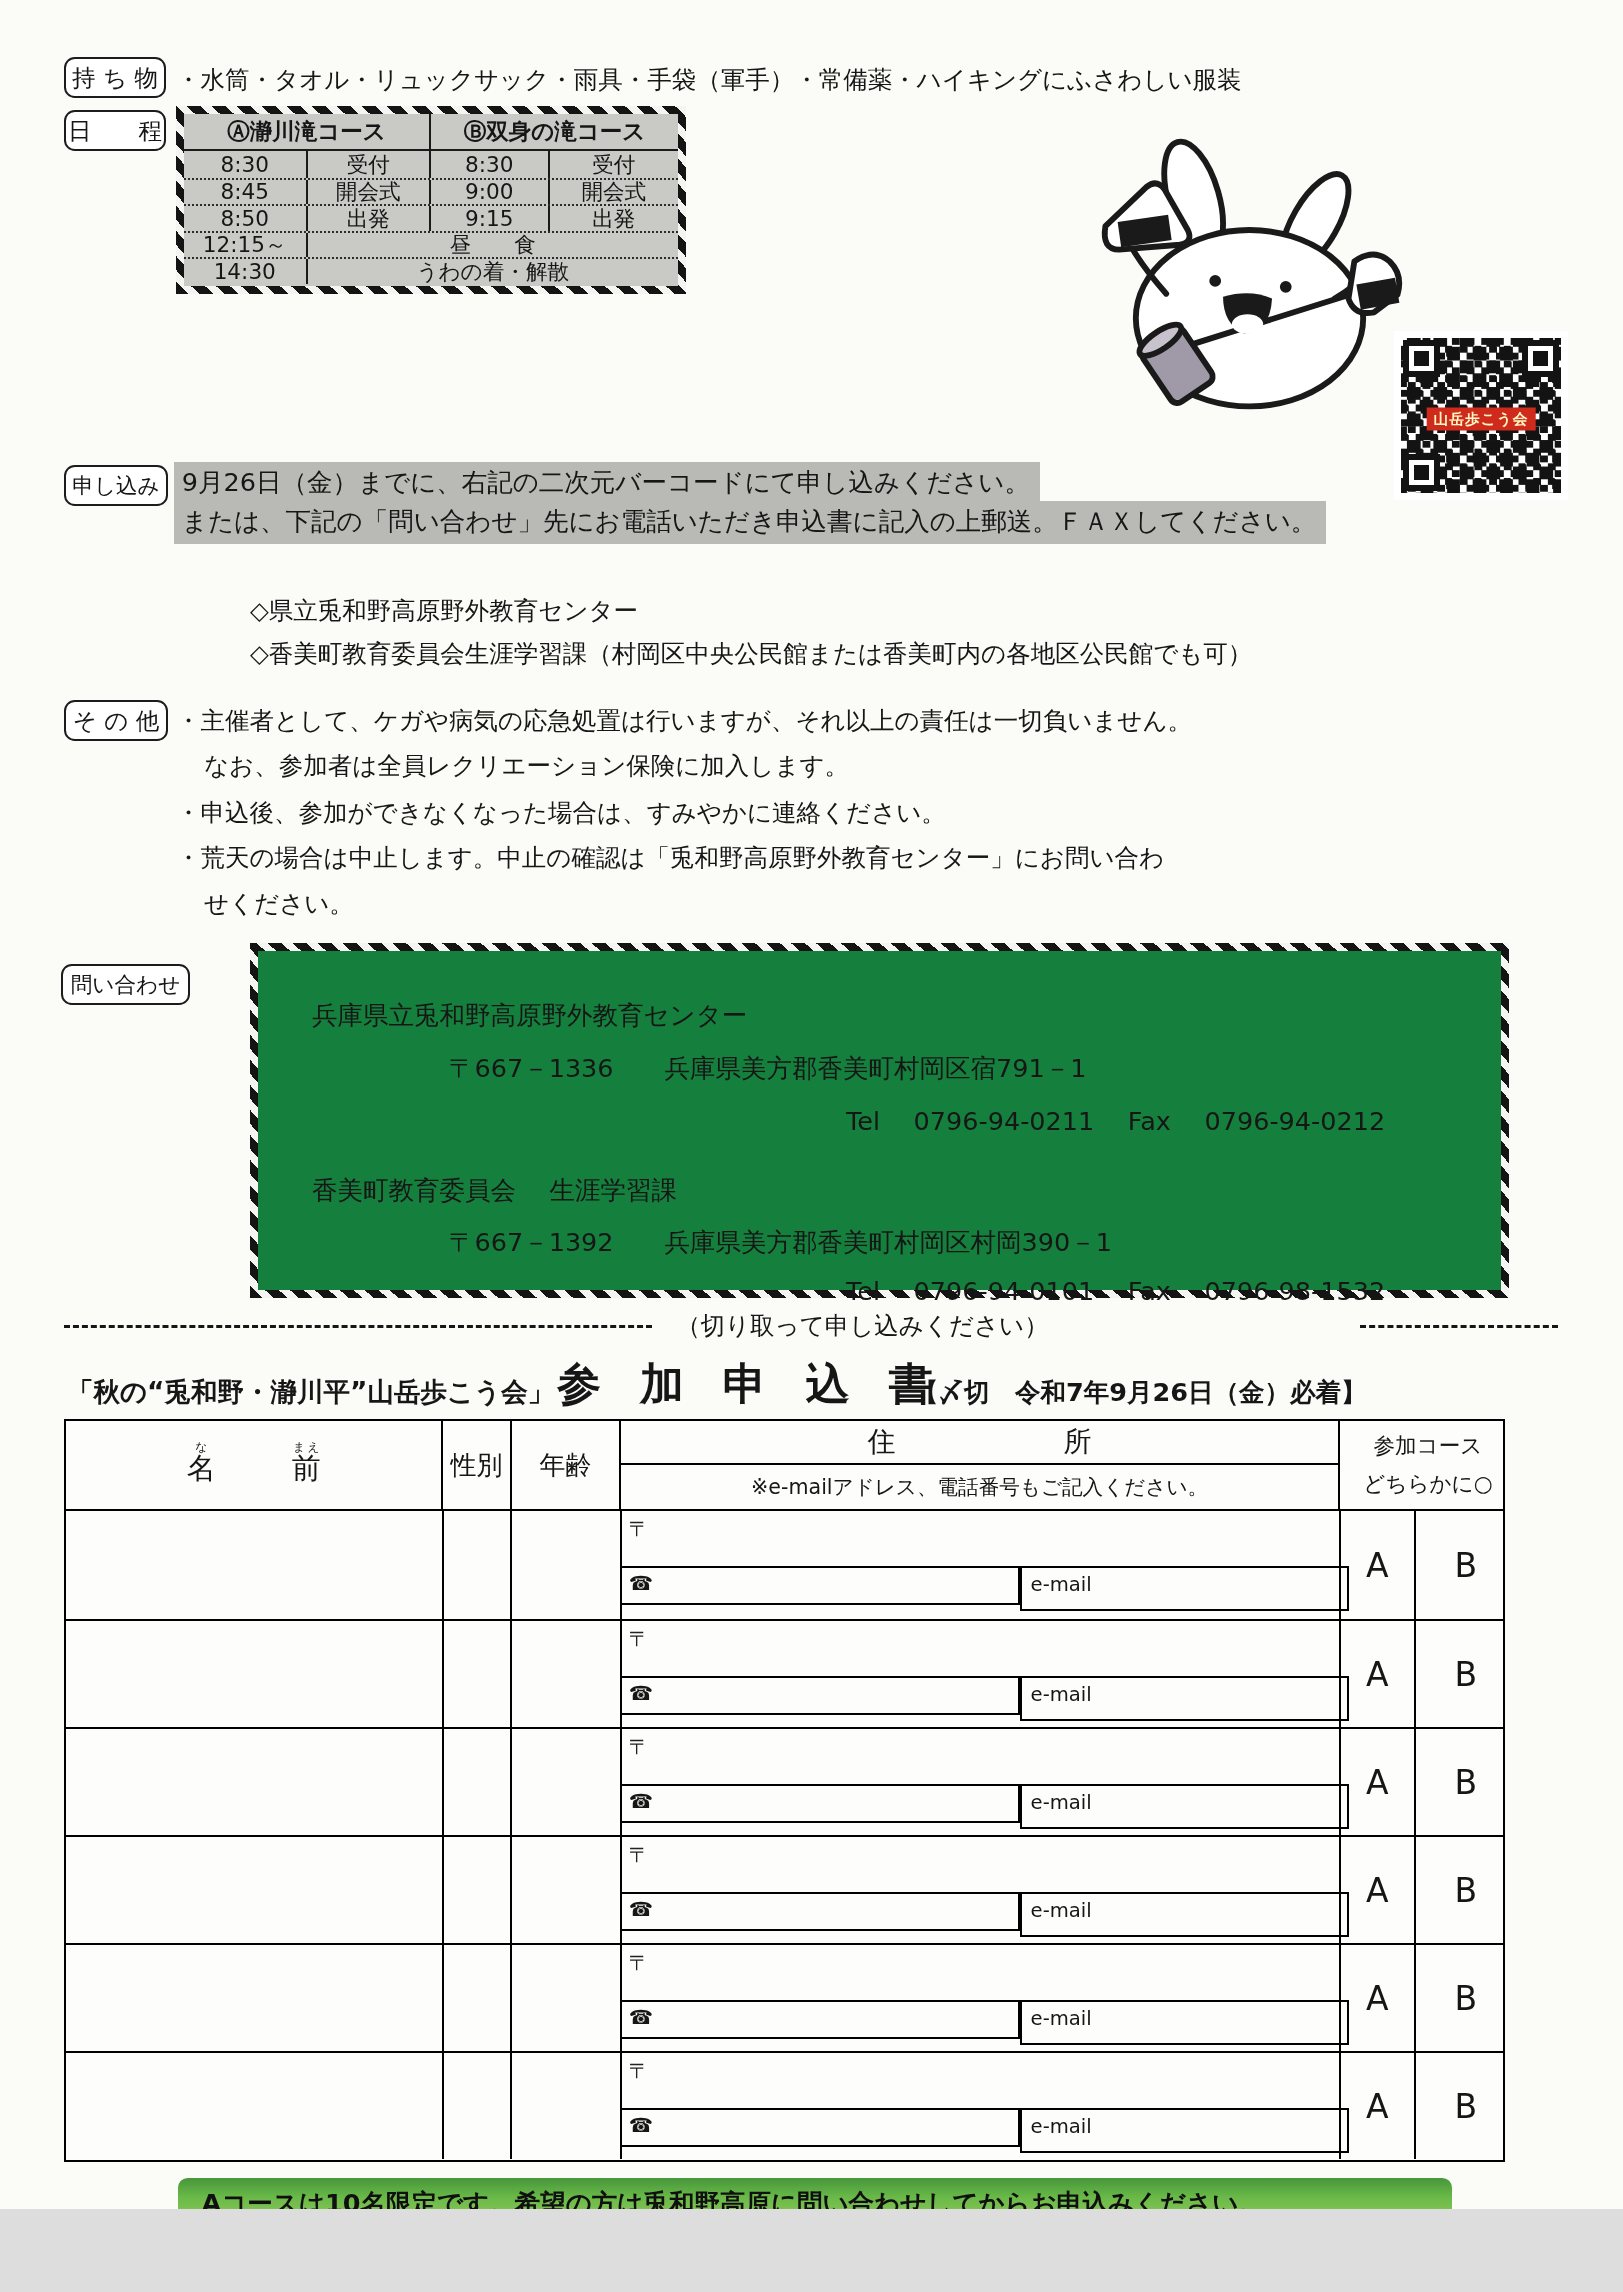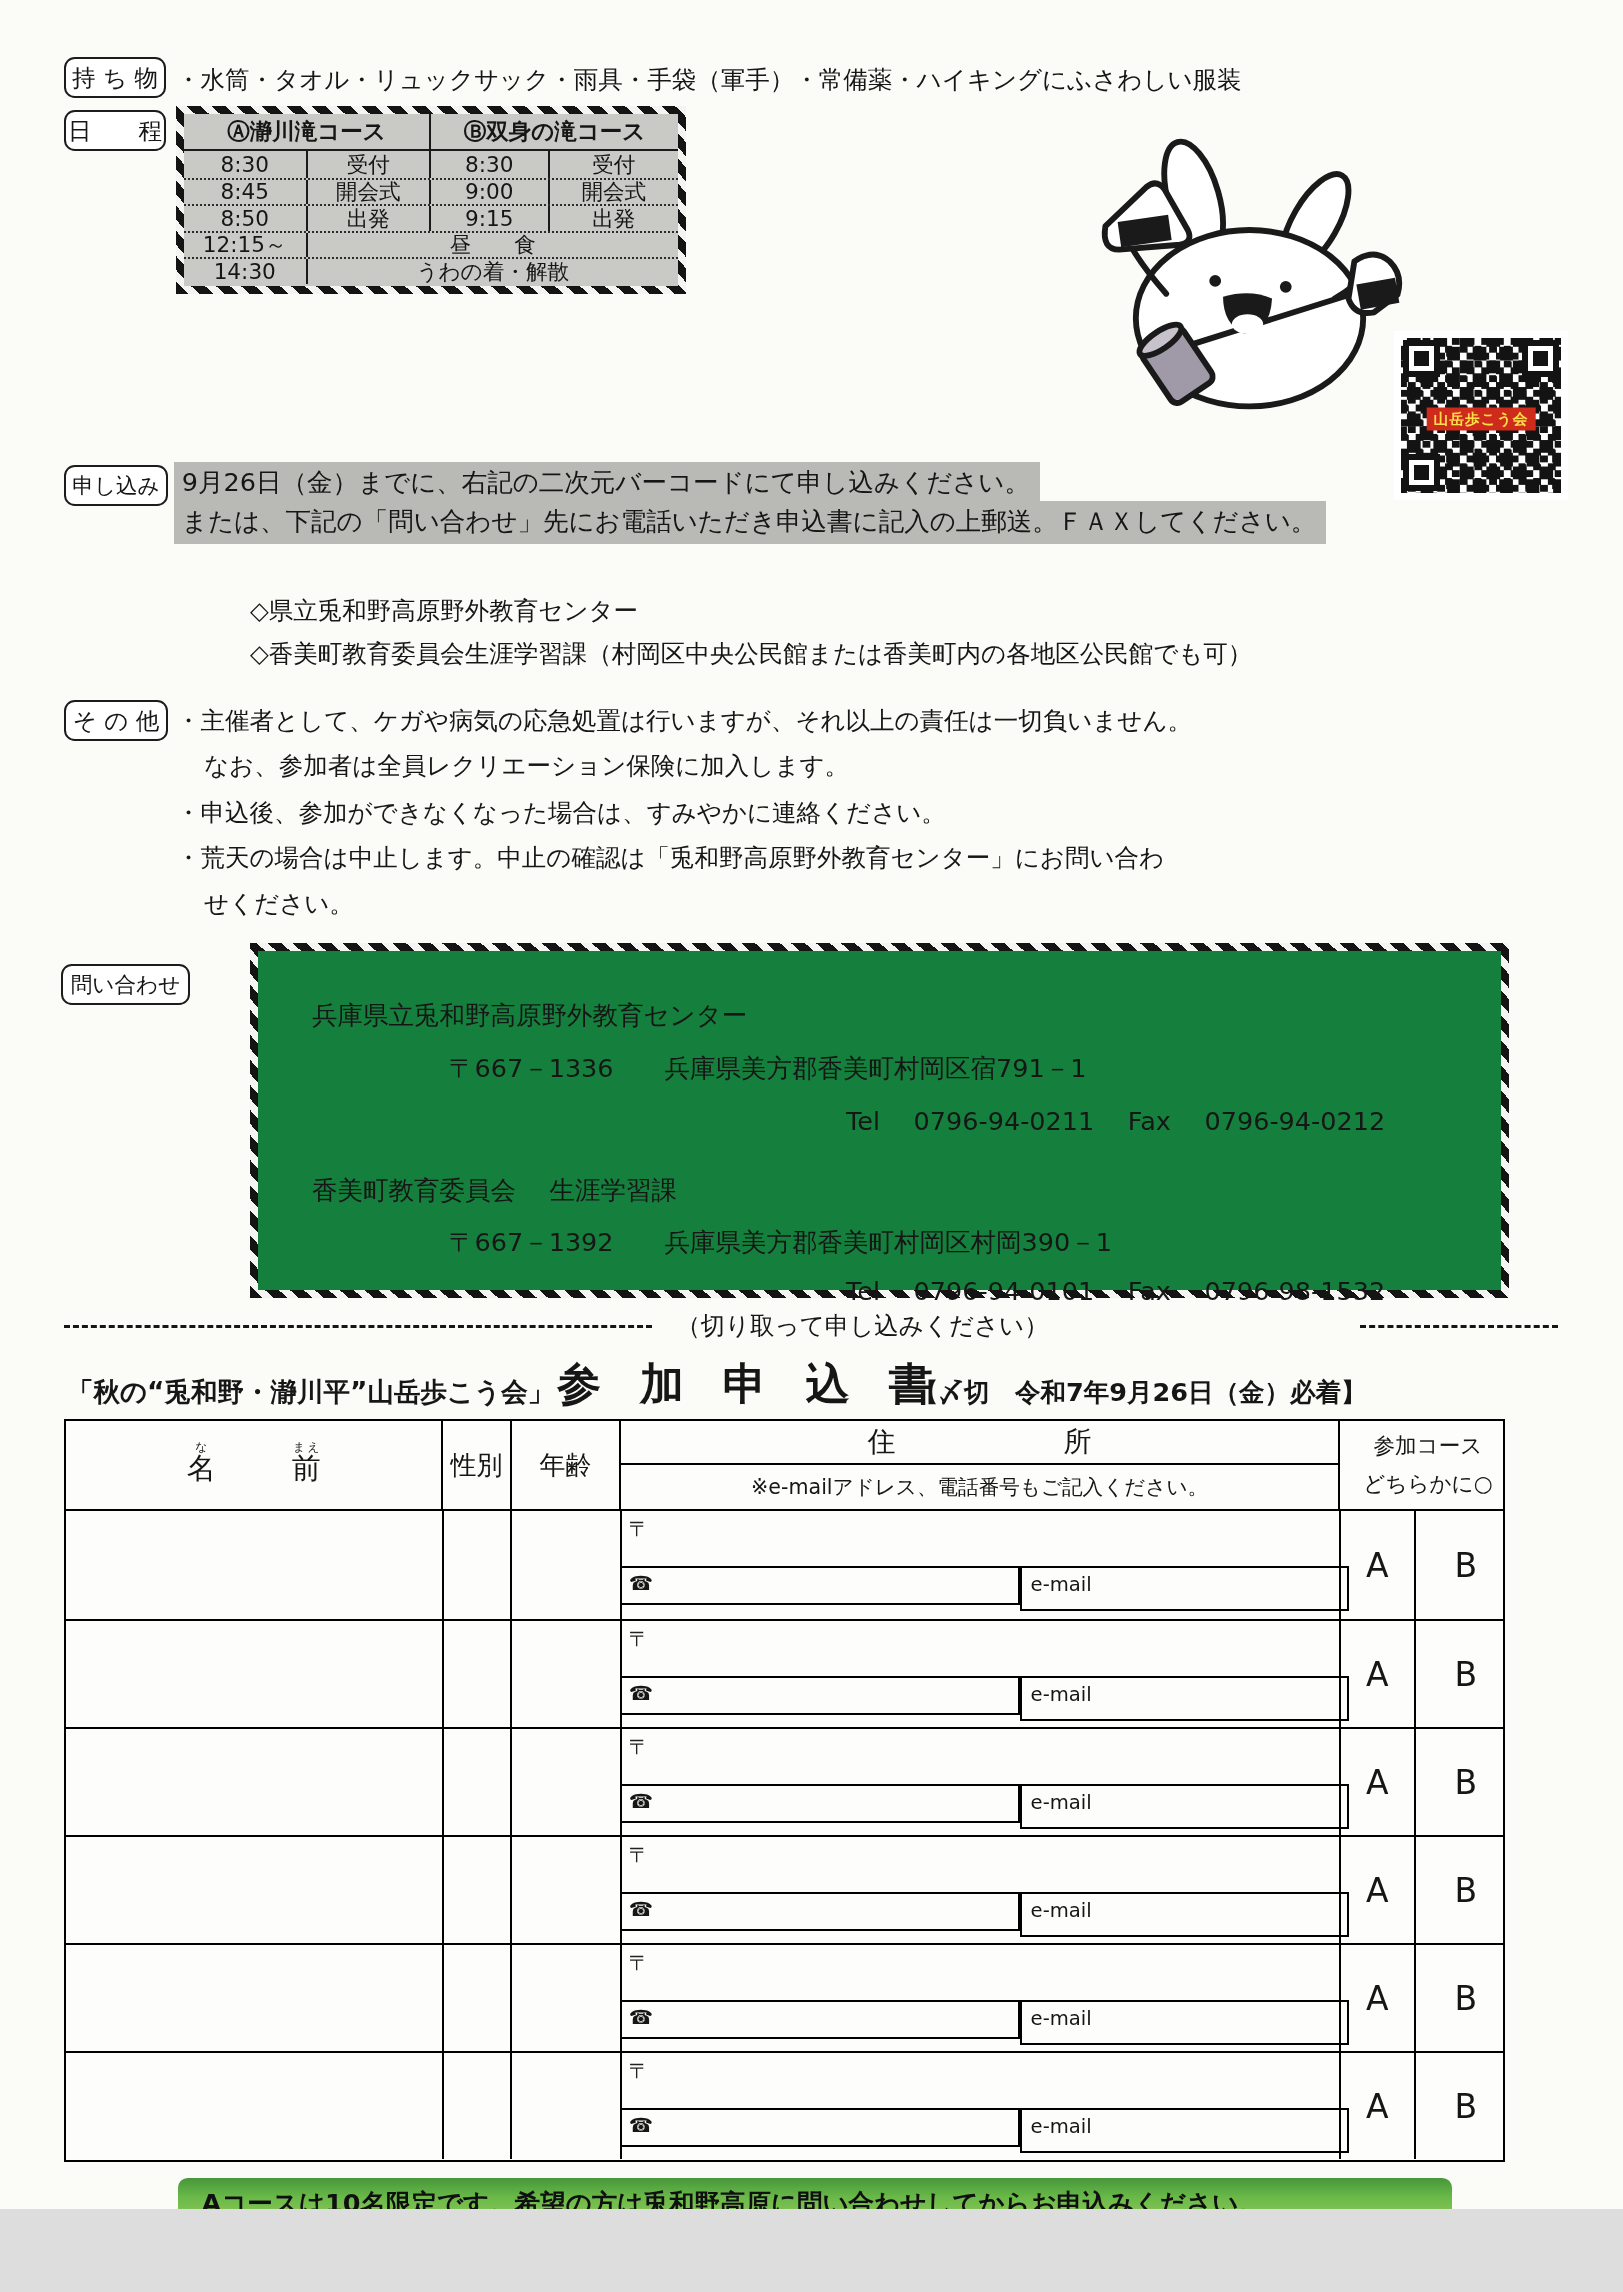--- a/index.html
+++ b/index.html
@@ -113,21 +113,21 @@
       repeating-conic-gradient(#131313 0% 25%, transparent 0% 50%),
       repeating-conic-gradient(#131313 0% 25%, #fff 0% 50%);
     background-size:14.7px 14.7px, 26.5px 26.5px;
     background-position:0 0, 5.9px 8.8px;
   }
   .finder { position:absolute; width:37px; height:37px; border:6.9px solid #131313; background:#fff; }
   .finder::after { content:""; position:absolute; inset:4.9px; background:#131313; }
   .f-tl { left:8.8px; top:8.8px; } .f-tr { right:8.8px; top:8.8px; } .f-bl { left:8.8px; bottom:8.8px; }
   .qr-caption {
     position:absolute; left:50%; top:52%; transform:translate(-50%,-50%);
-    background:#cf2b1d; color:#fde047; font-size:14.7px; font-weight:bold;
+    background:#cf2b1d; color:#fef9c3; font-size:14.7px; font-weight:bold;
     padding:2px 6.9px; white-space:nowrap; letter-spacing:1px;
   }
 </style>
 </head>
 <body>
 
 <div class="page">
 
   <div class="label-box" style="left:64px; top:57px; width:102px;">持 ち 物</div>
   <div class="body-text" style="left:176px; top:63px;">・水筒・タオル・リュックサック・雨具・手袋（軍手）・常備薬・ハイキングにふさわしい服装</div>

